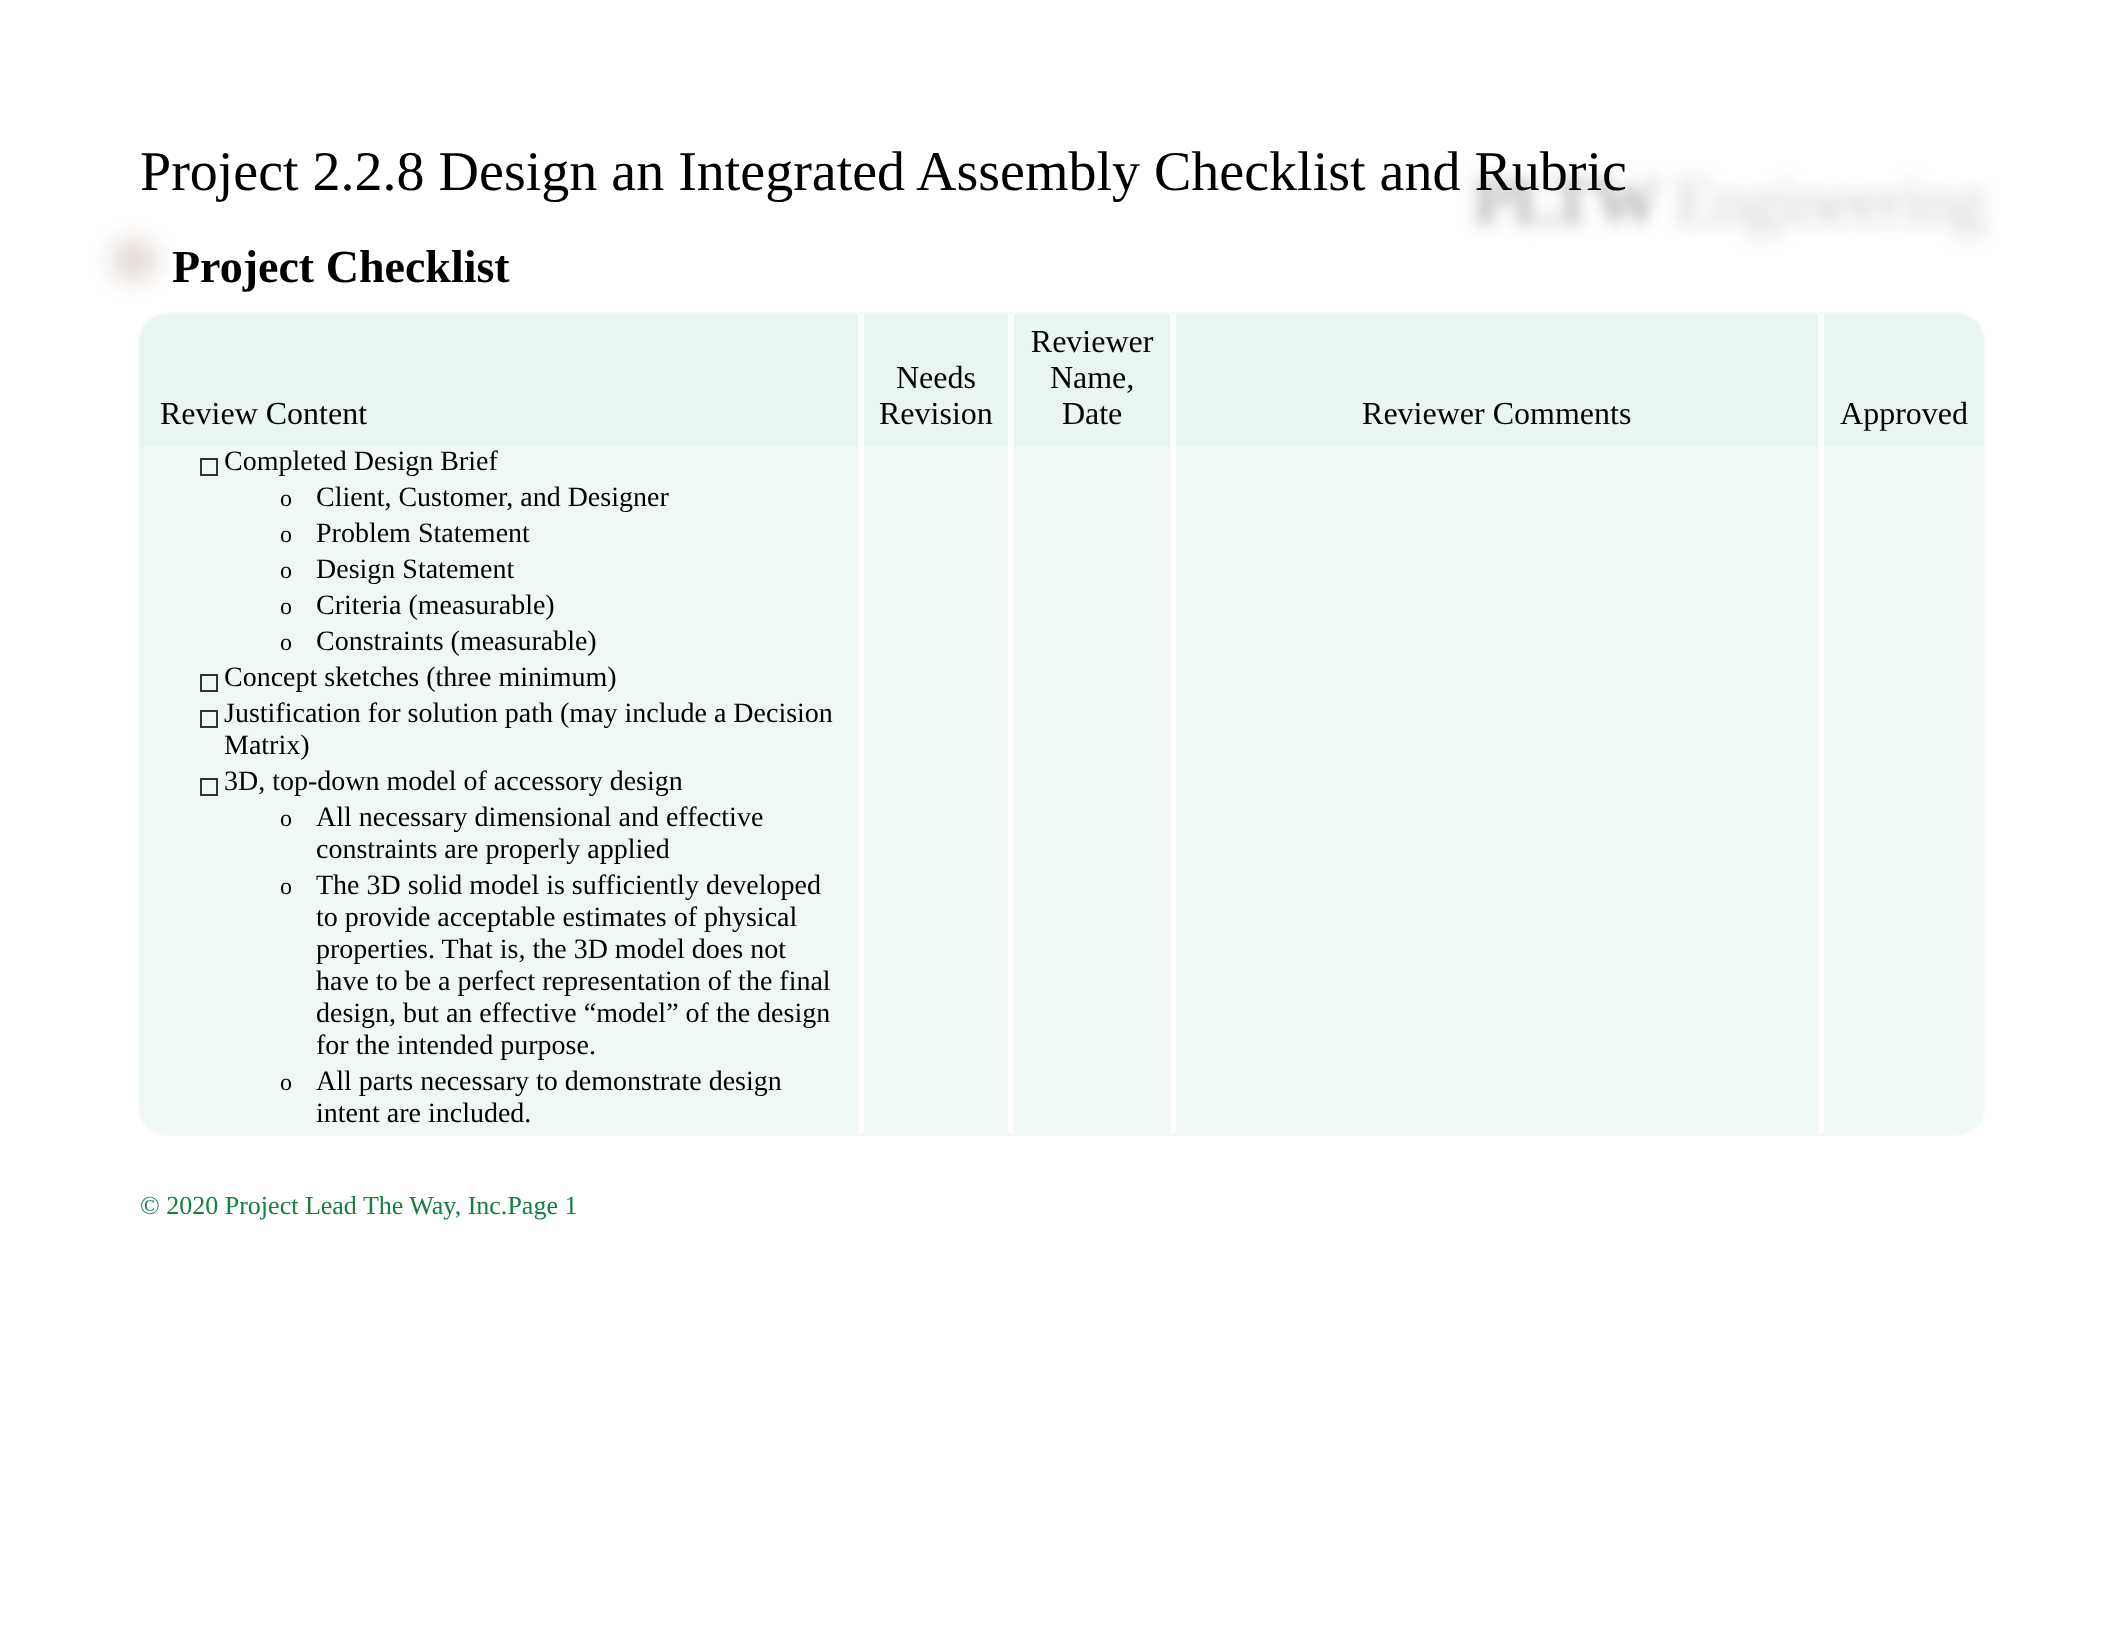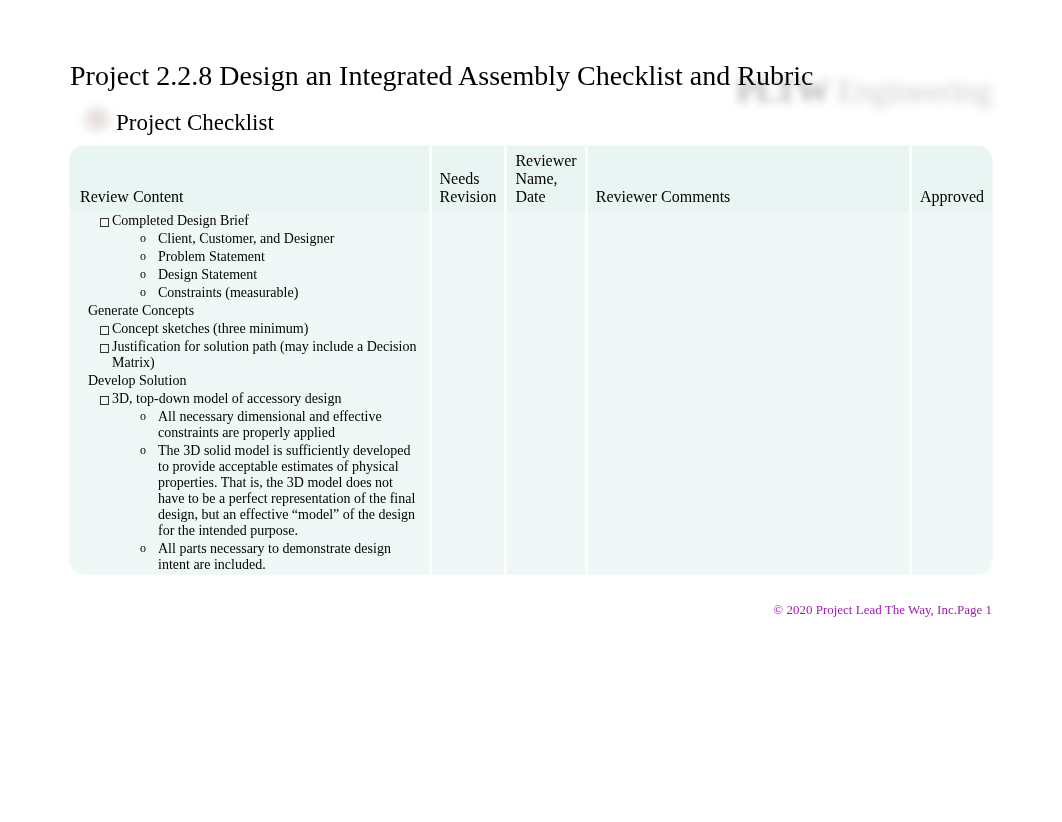--- a/index.html
+++ b/index.html
@@ -32,27 +32,27 @@
     letter-spacing: -1px;
     filter: blur(4px);
     opacity: 0.35;
     color: #666;
   }
   .logo .bold { font-weight: 900; color:#333;}
   .logo .light { font-weight: 400; color:#777;}
   .subtitle {
     font-size: 28px;
     font-weight: normal;
-    margin-top: 30px;
+    margin-top: 41px;
     margin-bottom: 18px;
   }
   .section-head {
     font-size: 23px;
-    font-weight: normal;
-    margin: 18px 0 10px 46px;
+    font-weight: bold;
+    margin: 18px 0 10px 16px;
     position: relative;
   }
   .section-blob {
     position:absolute;
     left:-36px;
     top:-6px;
     width:34px;
     height:30px;
     border-radius:50%;
     background: radial-gradient(circle, rgba(170,140,120,0.35), rgba(170,140,120,0.05) 70%);
@@ -67,21 +67,21 @@
     width: 100%;
     border-collapse: collapse;
     font-size: 14px;
   }
   thead th {
     background: #e9f5f3;
     font-weight: normal;
     font-size: 16px;
     padding: 6px 8px;
     vertical-align: bottom;
-    text-align: left;
+    text-align: center;
     border-right: 3px solid #fdfdfd;
   }
   thead th:first-child { text-align: left; padding-left: 10px; margin-top: 28px; }
   thead th:last-child { border-right: none; }
   tbody td {
     background: #eff8f6;
     border-right: 3px solid #fdfdfd;
     padding: 1px 8px;
     vertical-align: top;
     font-size: 14px;
@@ -100,24 +100,24 @@
     width:7px;height:7px;border:1px solid #333;
   }
   .lvl2 { padding-left: 80px; position:relative;}
   .lvl2::before{
     content:"o";
     position:absolute; left:62px; top:0;
     font-size:12px;
   }
   .footer{
     display:flex;
-    justify-content:flex-end;
+    justify-content:flex-start;
     font-size:13px;
     margin-top:28px;
-    color:#a21caf;
+    color:#15803d;
   }
 </style>
 </head>
 <body>
 
 <div class="page">
   <div class="header">
     <div class="logo">
       <span class="bold">PLTW</span>
       <span class="light">Engineering</span>
@@ -180,57 +180,48 @@
             <td>
               <div class="lvl2">Design Statement</div>
             </td>
             <td></td>
             <td></td>
             <td></td>
             <td></td>
           </tr>
           <tr>
             <td>
+              <div class="lvl2">Criteria (measurable)</div>
+            </td>
+            <td></td>
+            <td></td>
+            <td></td>
+            <td></td>
+          </tr>
+          <tr>
+            <td>
               <div class="lvl2">Constraints (measurable)</div>
             </td>
             <td></td>
             <td></td>
             <td></td>
             <td></td>
           </tr>
           <tr>
             <td>
-              <div class="cat">Generate Concepts</div>
-            </td>
-            <td></td>
-            <td></td>
-            <td></td>
-            <td></td>
-          </tr>
-          <tr>
-            <td>
               <div class="lvl1">Concept sketches (three minimum)</div>
             </td>
             <td></td>
             <td></td>
             <td></td>
             <td></td>
           </tr>
           <tr>
             <td>
               <div class="lvl1">Justification for solution path (may include a Decision Matrix)</div>
-            </td>
-            <td></td>
-            <td></td>
-            <td></td>
-            <td></td>
-          </tr>
-          <tr>
-            <td>
-              <div class="cat">Develop Solution</div>
             </td>
             <td></td>
             <td></td>
             <td></td>
             <td></td>
           </tr>
           <tr>
             <td>
               <div class="lvl1">3D, top-down model of accessory design</div>
             </td>

